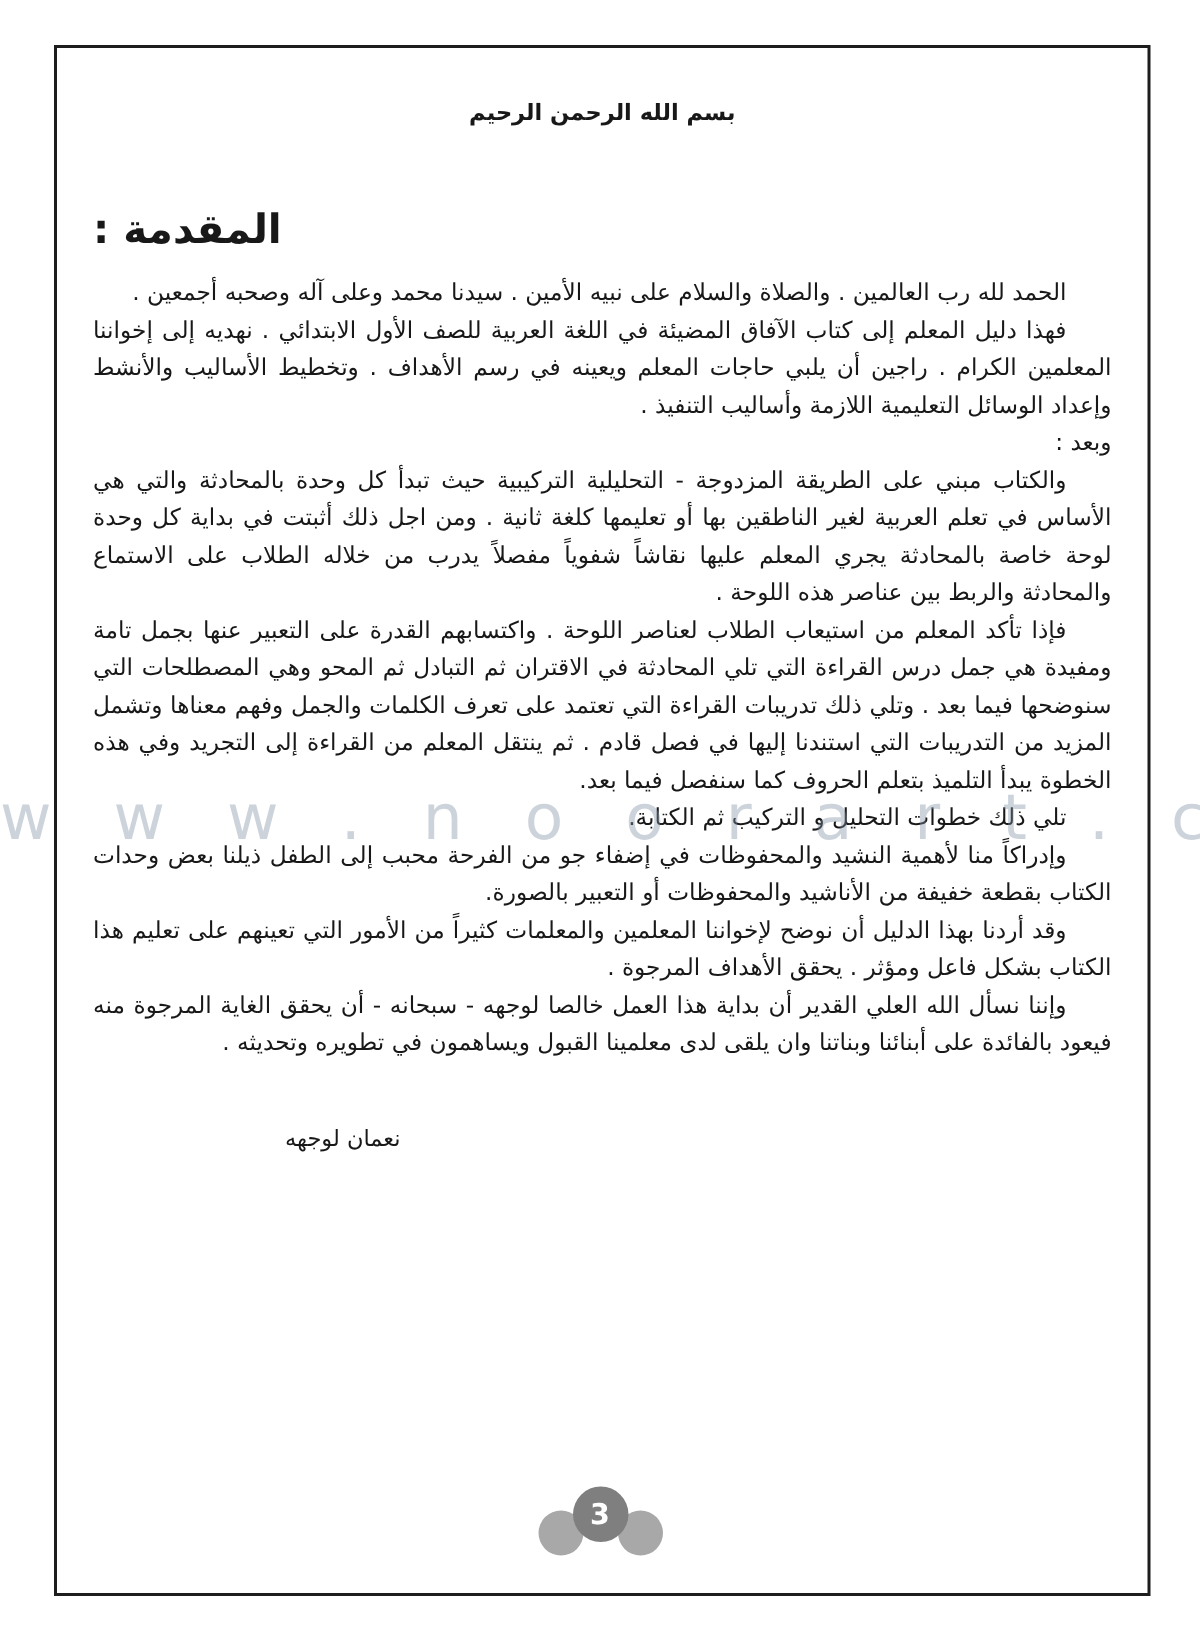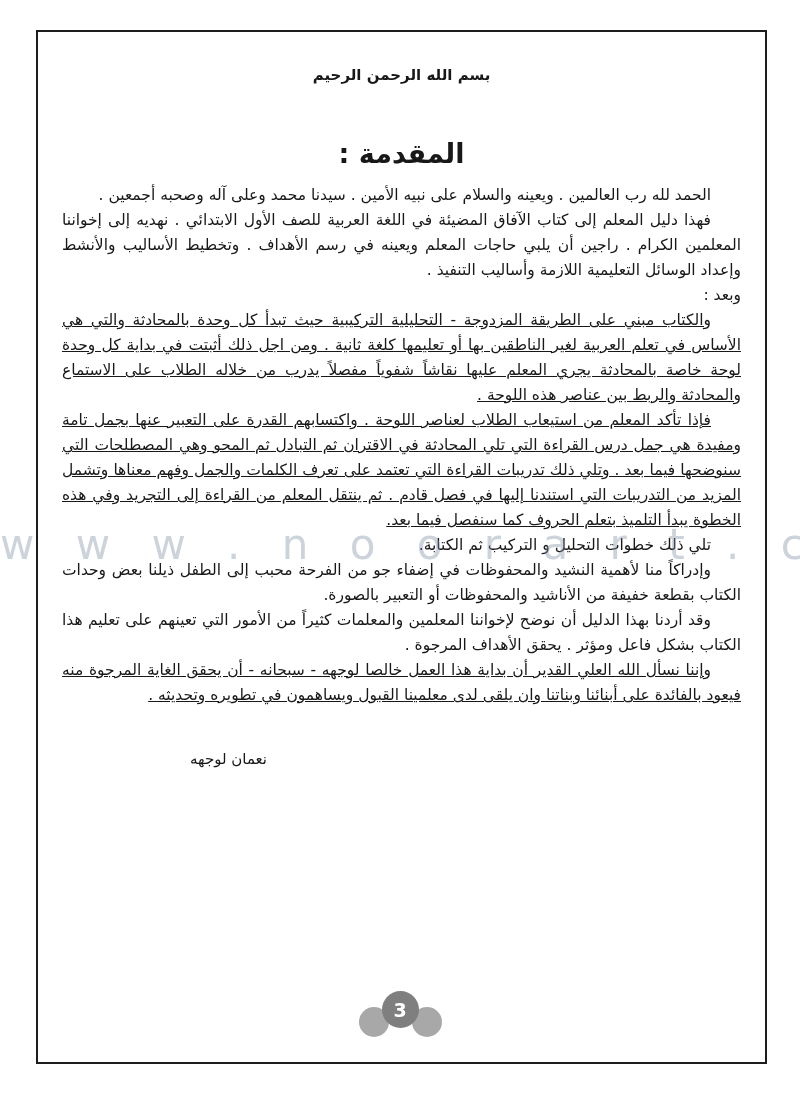--- a/index.html
+++ b/index.html
@@ -27,36 +27,36 @@
   }
   .bismillah{
     text-align:center;
     font-size:15px;
     margin:10px 0 0 0;
     font-weight:bold;
   }
   .heading{
     font-size:27px;
     font-weight:bold;
-    text-align:center;
+    text-align:left;
     margin:54px 0 14px 0;
     letter-spacing:0.5px;
   }
   p.body{
     font-size:15.5px;
     line-height:25px;
     margin:0;
     text-align:justify;
     text-align-last:right;
     text-indent:30px;
   }
   p.no-indent{text-indent:0;}
   .mt-xs{margin-top:2px;}
   .mt-s{margin-top:8px;}
-  .mt-m{margin-top:26px;text-decoration:underline;}
+  .mt-m{margin-top:26px;}
   .mt-l{margin-top:34px;}
   .signature{
     margin-top:42px;
     direction:rtl;
     text-align:left;
     padding-left:128px;
     font-size:15px;
   }
   .watermark{
     position:absolute;
@@ -102,21 +102,21 @@
 <div class="page">
 
   <div class="frame"></div>
 
   <div class="content">
 
     <div class="bismillah">بسم الله الرحمن الرحيم</div>
 
     <div class="heading">المقدمة :</div>
 
-    <p class="body mt-l">الحمد لله رب العالمين . ويعينه والسلام على نبيه الأمين . سيدنا محمد وعلى آله وصحبه أجمعين .</p>
+    <p class="body mt-l">الحمد لله رب العالمين . والصلاة والسلام على نبيه الأمين . سيدنا محمد وعلى آله وصحبه أجمعين .</p>
     <p class="body mt-s">فهذا دليل المعلم إلى كتاب الآفاق المضيئة في اللغة العربية للصف الأول الابتدائي . نهديه إلى إخواننا المعلمين الكرام . راجين أن يلبي حاجات المعلم ويعينه في رسم الأهداف . وتخطيط الأساليب والأنشط وإعداد الوسائل التعليمية اللازمة وأساليب التنفيذ .</p>
     <p class="body no-indent mt-xs">وبعد :</p>
     <p class="body mt-m">والكتاب مبني على الطريقة المزدوجة - التحليلية التركيبية حيث تبدأ كل وحدة بالمحادثة والتي هي الأساس في تعلم العربية لغير الناطقين بها أو تعليمها كلغة ثانية . ومن اجل ذلك أثبتت في بداية كل وحدة لوحة خاصة بالمحادثة يجري المعلم عليها نقاشاً شفوياً مفصلاً يدرب من خلاله الطلاب على الاستماع والمحادثة والربط بين عناصر هذه اللوحة .</p>
     <p class="body mt-m">فإذا تأكد المعلم من استيعاب الطلاب لعناصر اللوحة . واكتسابهم القدرة على التعبير عنها بجمل تامة ومفيدة هي جمل درس القراءة التي تلي المحادثة في الاقتران ثم التبادل ثم المحو وهي المصطلحات التي سنوضحها فيما بعد .  وتلي ذلك تدريبات القراءة التي تعتمد على تعرف الكلمات والجمل وفهم معناها وتشمل المزيد من التدريبات التي استندنا إليها في فصل قادم . ثم ينتقل المعلم من القراءة إلى التجريد وفي هذه الخطوة يبدأ التلميذ بتعلم الحروف كما سنفصل فيما بعد.</p>
     <p class="body mt-l">تلي ذلك خطوات التحليل و التركيب ثم الكتابة.</p>
     <p class="body mt-l">وإدراكاً منا لأهمية النشيد والمحفوظات في إضفاء جو من الفرحة محبب إلى الطفل ذيلنا بعض وحدات الكتاب بقطعة خفيفة من الأناشيد والمحفوظات أو التعبير بالصورة.</p>
     <p class="body mt-xs">وقد أردنا بهذا الدليل أن نوضح لإخواننا المعلمين والمعلمات كثيراً من الأمور التي تعينهم على تعليم هذا الكتاب بشكل فاعل ومؤثر . يحقق الأهداف المرجوة .</p>
     <p class="body mt-m">وإننا نسأل الله العلي القدير أن بداية هذا العمل خالصا لوجهه - سبحانه - أن يحقق الغاية المرجوة منه فيعود بالفائدة على أبنائنا وبناتنا وان يلقى لدى معلمينا القبول ويساهمون في تطويره وتحديثه .</p>
 
     <div class="signature">نعمان لوجهه</div>

